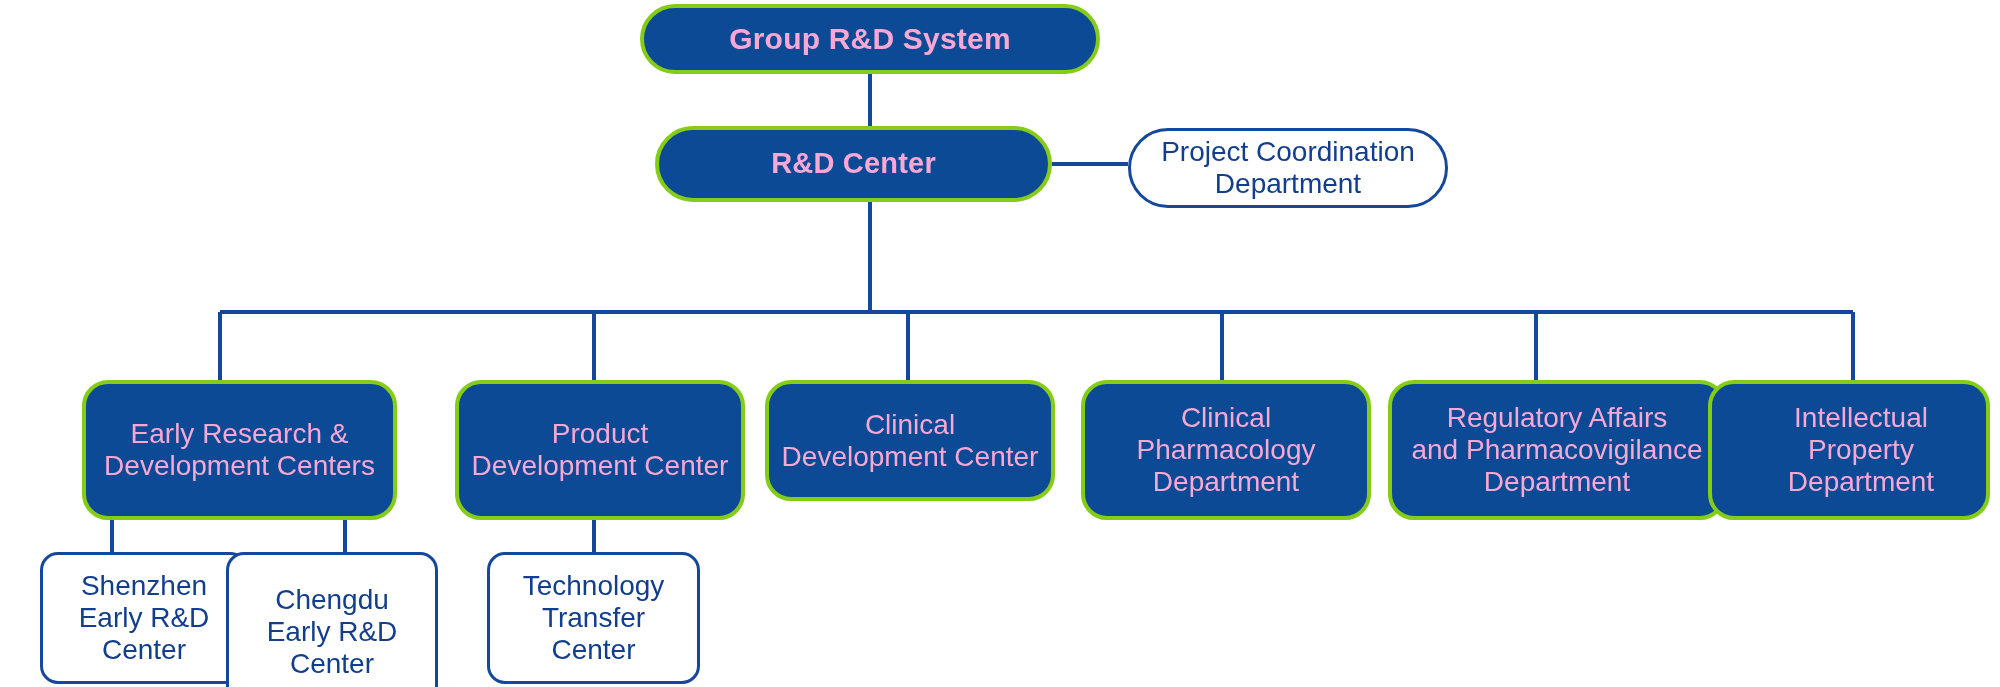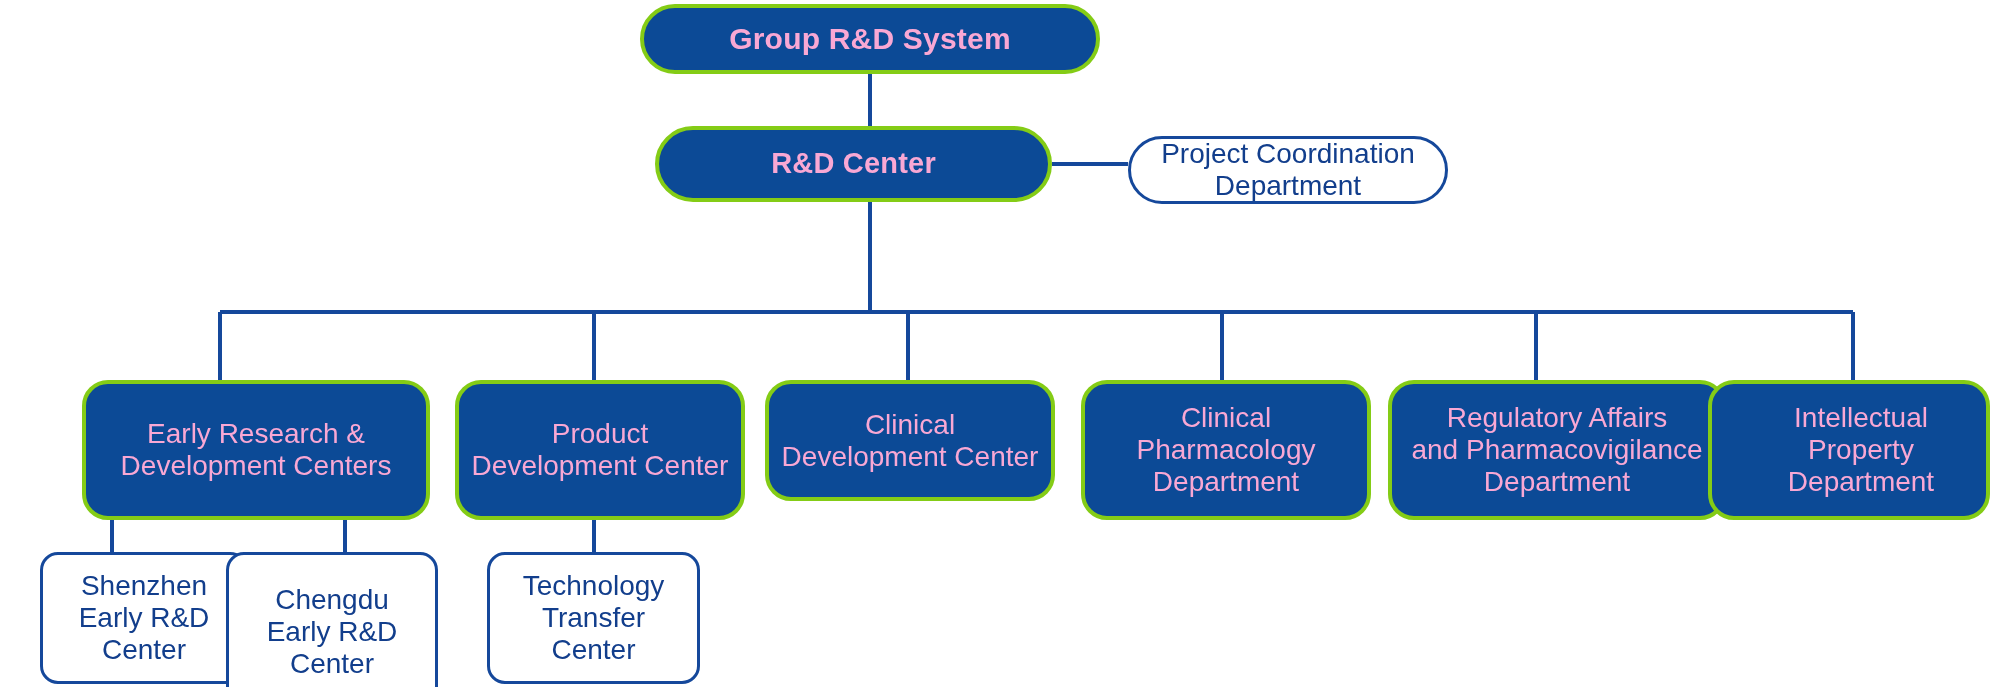--- a/index.html
+++ b/index.html
@@ -125,26 +125,26 @@
   </svg>
 
   <div class="node filled shape-pill lvl-root" style="left:640px; top:4px; width:460px; height:70px;">
     <span class="node-label">Group R&amp;D System</span>
   </div>
 
   <div class="node filled shape-pill lvl-center" style="left:655px; top:126px; width:397px; height:76px;">
     <span class="node-label">R&amp;D Center</span>
   </div>
 
-  <div class="node outlined shape-pill lvl-staff" style="left:1128px; top:136px; width:320px; height:68px;">
+  <div class="node outlined shape-pill lvl-staff" style="left:1128px; top:128px; width:320px; height:80px;">
     <span class="node-label">Project Coordination
 Department</span>
   </div>
 
-  <div class="node filled shape-round lvl-dept" style="left:82px; top:380px; width:348px; height:140px;text-align:center;">
+  <div class="node filled shape-round lvl-dept" style="left:82px; top:380px; width:315px; height:140px;text-align:center;">
     <span class="node-label">Early Research &amp;
 Development Centers</span>
   </div>
 
   <div class="node filled shape-round lvl-dept" style="left:455px; top:380px; width:290px; height:140px;">
     <span class="node-label">Product
 Development Center</span>
   </div>
 
   <div class="node filled shape-round lvl-dept" style="left:765px; top:380px; width:290px; height:121px;align-items:center;">

